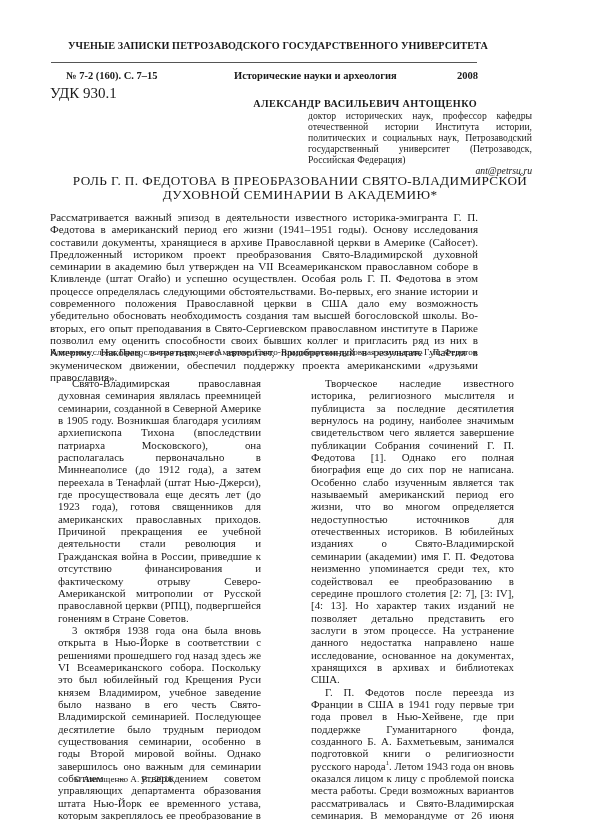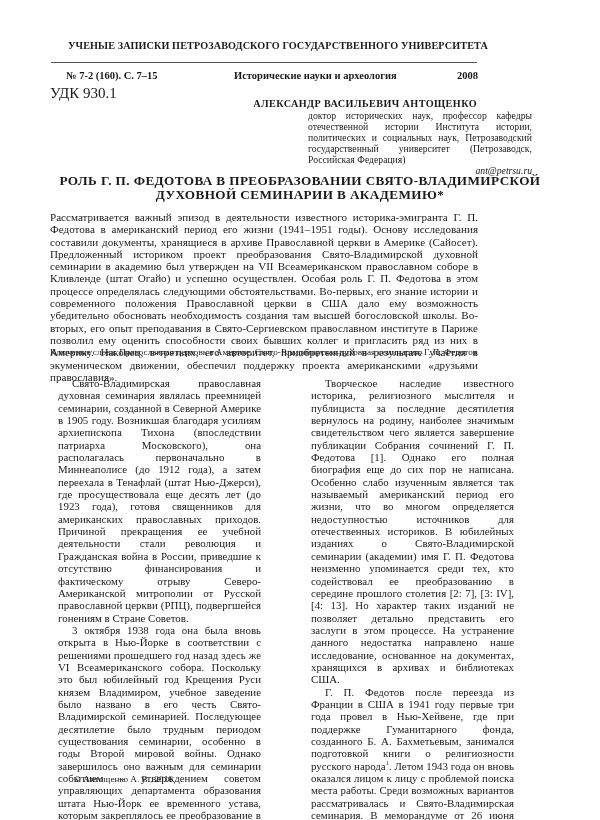--- a/index.html
+++ b/index.html
@@ -7,21 +7,21 @@
   .journal { position:absolute; top:40px; left:0; width:556px; text-align:center; font-weight:bold; font-size:10.2px; letter-spacing:0.1px; }
   .rule { position:absolute; top:62px; left:51px; width:426px; height:1px; background:#555; }
   .issue-row { position:absolute; top:70px; left:50px; width:428px; font-weight:bold; font-size:10.5px; }
   .issue-row .l { position:absolute; left:0;margin-left:16px; }
   .issue-row .c { position:absolute; left:143px;margin-left:41px; }
   .issue-row .r { position:absolute; right:0; }
   .udk { position:absolute; top:85px; left:50px; font-size:15px; }
   .author-name { position:absolute; top:98px; right:123px; font-weight:bold; font-size:10.2px; letter-spacing:0.4px; }
   .affil { position:absolute; top:111px; left:308px; width:224px; font-size:9.7px; line-height:10.9px; text-align:justify; }
   .affil .email { font-style:italic; display:block; text-align:right; }
-  .title { position:absolute; top:174px; left:50px; width:500px; text-align:center; font-weight:bold; font-size:13.2px; line-height:14px; letter-spacing:0.4px; }
+  .title { position:absolute; top:174px; left:50px; width:500px; text-align:center; font-weight:normal; font-size:13.2px; line-height:14px; letter-spacing:0.4px; }
   .abstract { position:absolute; top:211px; left:50px; width:428px; font-size:11.1px; line-height:12.3px; text-align:justify; }
   .keywords { position:absolute; top:347px; left:50px; width:440px; font-size:9.2px; }
   .col { position:absolute; top:377px; width:203px; font-size:10.9px; line-height:12.35px; text-align:justify; }
   .col p { margin:0; text-indent:14px; }
   .col.left { left:58px; }
   .col.right { left:311px; }
   .copyright { position:absolute; top:774px; left:74px; font-size:9.2px; }
   sup { font-size:6.5px; line-height:0; }
 </style>
 </head>

